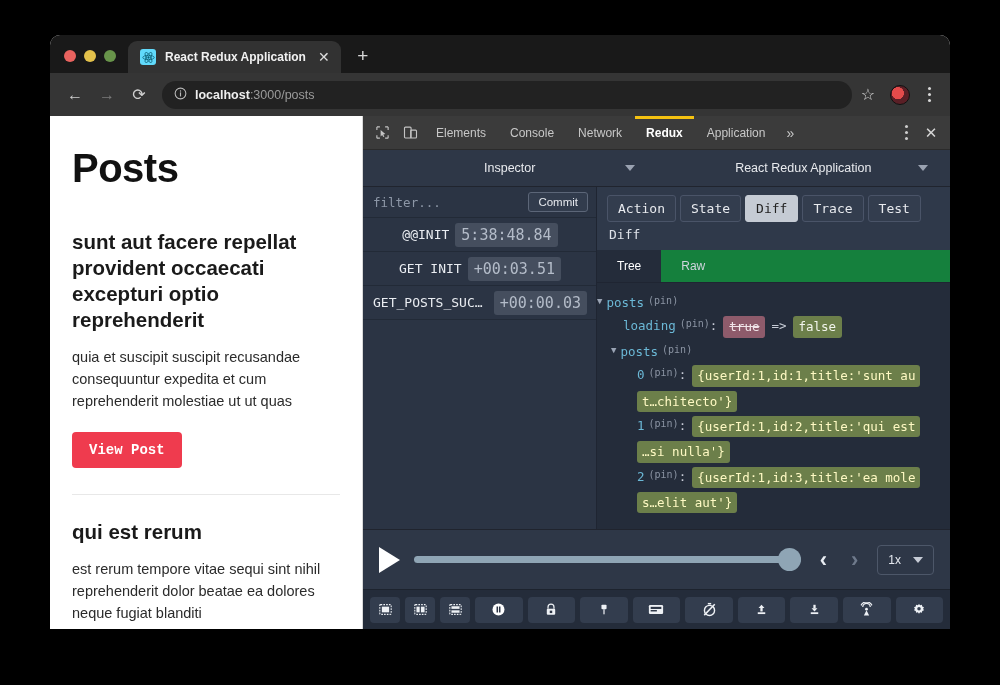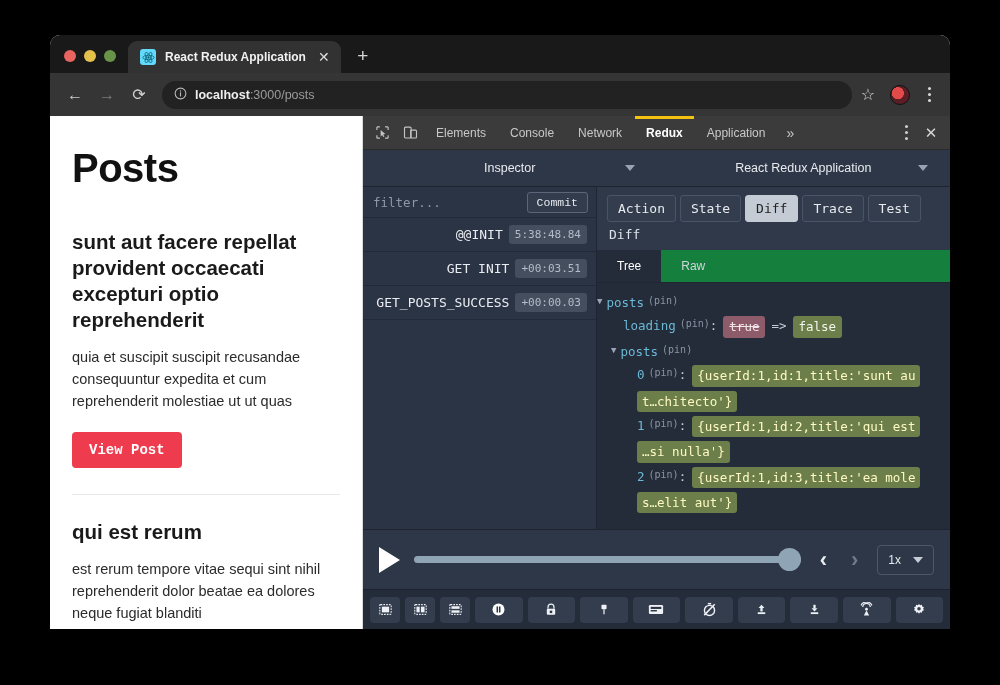--- a/index.html
+++ b/index.html
@@ -129,33 +129,33 @@
 
   
   #actions { width:234px; background:#2b3444; display:flex; flex-direction:column;
              border-right:1px solid #1f2532; flex:0 0 auto; }
   #filterrow {
     height:31px; display:flex; align-items:center; justify-content:space-between;
     padding:0 8px 0 10px; border-bottom:1px solid #222a37; flex:0 0 auto;
   }
   #filter-input { font-family:"DejaVu Sans Mono", monospace; font-size:12.5px; color:#8d97a7; }
   #commit-btn {
-    font-family:Liberation Mono, monospace; font-size:11.5px; color:#e6e9ee;
+    font-family:Liberation Sans, sans-serif; font-size:11.5px; color:#e6e9ee;
     border:1px solid #5c6678; border-radius:3px; padding:3px 9px; background:#323c4d;
   }
   .action-row {
-    height:34px; display:flex; align-items:center; justify-content:flex-end;
+    height:34px; display:flex; align-items:center; justify-content:center;
     padding:0 9px 0 10px; border-bottom:1px solid #222a37; gap:6px; flex:0 0 auto;
   }
   .action-name {
     font-family:"DejaVu Sans Mono", monospace; font-size:13px; color:#e9ecf1;
     white-space:nowrap; overflow:hidden; text-overflow:ellipsis;
   }
   .action-time {
-    font-family:"DejaVu Sans Mono", monospace; font-size:11px; color:#b4bcc9;
+    font-family:"DejaVu Sans Mono", monospace; font-size:15px; color:#b4bcc9;
     background:#48526312; background-color:#454e5e; border-radius:3px; padding:3px 6px;
     white-space:nowrap; flex:0 0 auto;
   }
 
   
   #monitor { flex:1 1 auto; display:flex; flex-direction:column; min-width:0; background:#242c3a; }
   #mon-head { background:#2f394a; padding:8px 0 0 0; flex:0 0 auto; }
   #mon-tabs { display:flex; gap:4px; padding:0 10px; }
   .mon-tab {
     font-family:"DejaVu Sans Mono", monospace; font-size:13px; color:#e8eaee;

